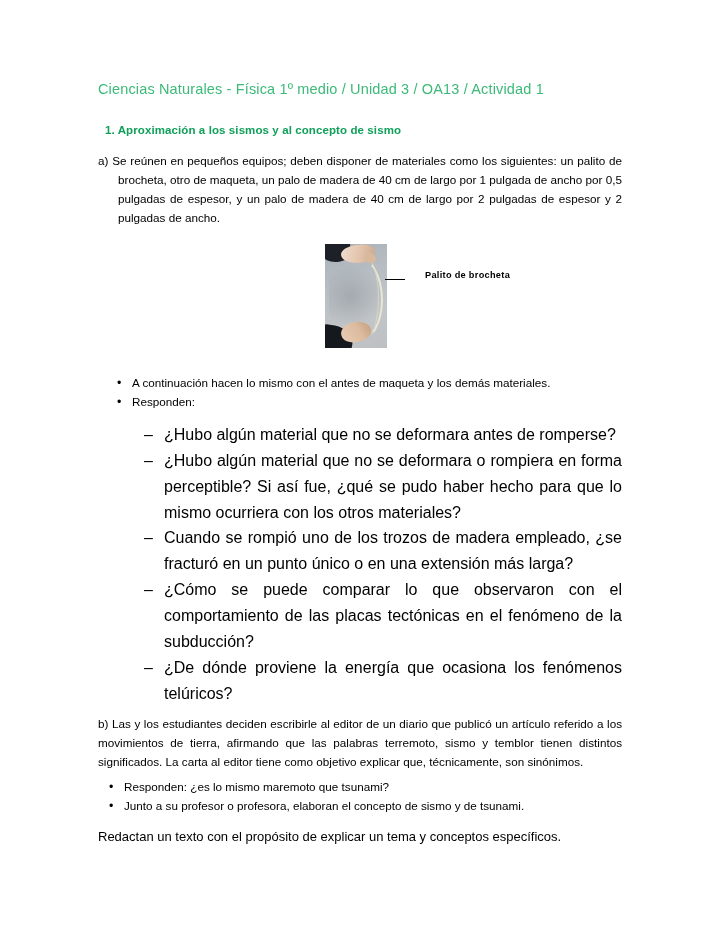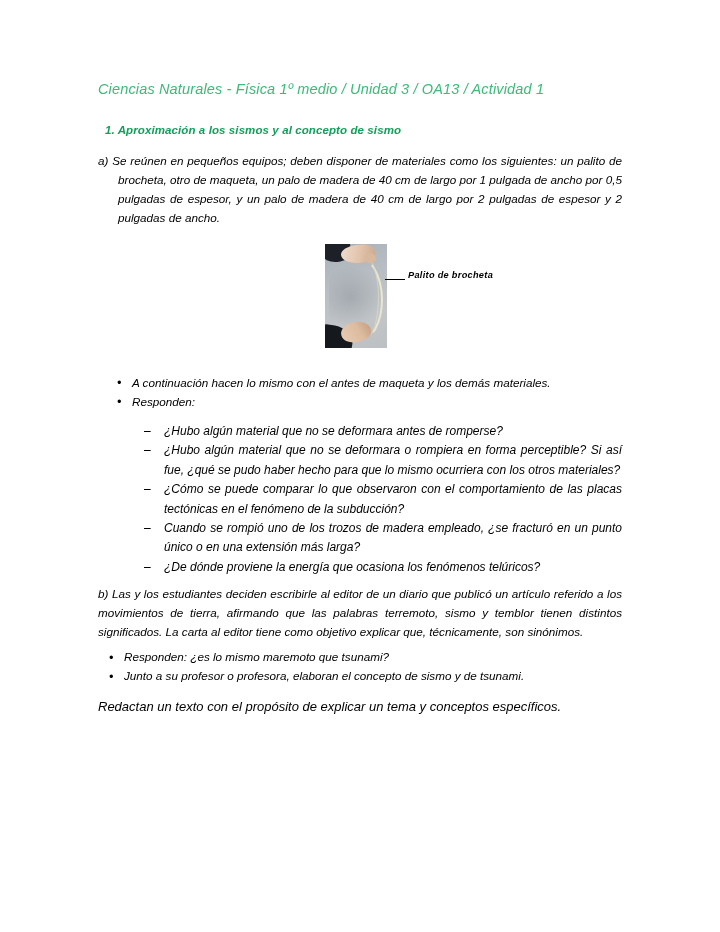--- a/index.html
+++ b/index.html
@@ -14,21 +14,20 @@
     color: #000000;
     position: relative;
     overflow: hidden;
   }
   .page {
     position: absolute;
     left: 0; top: 0;
     width: 604px;
     height: 932px;
     background: #ffffff;
-    font-style: italic;
   }
   .content {
     position: absolute;
     left: 98px;
     top: 80px;
     width: 524px;
   }
 
   
   .doc-title {
@@ -103,21 +102,21 @@
 
   
   ul.dashes {
     list-style: none;
     margin: 0 0 0 0;
     padding: 0;
   }
   ul.dashes > li {
     position: relative;
     padding-left: 66px;
-    font-size: 12px;
+    font-size: 16px;
     line-height: 1.62;
     text-align: justify;
     margin-bottom: 0px;
   }
   ul.dashes > li::before {
     content: "\2013";
     position: absolute;
     left: 46px;
     top: 0;
   }
@@ -223,21 +222,21 @@
   .leader-line {
     position: absolute;
     left: 287px;
     top: 35px;
     width: 20px;
     height: 0;
     border-top: 1.4px solid #000;
   }
   .figure-label {
     position: absolute;
-    left: 310px;
+    left: 327px;
     top: 24px;
     font-size: 9.2px;
     font-weight: bold;
     line-height: 1.55;
     letter-spacing: 0.3px;
     color: #000;
     width: 110px;
   }
 
   
@@ -286,22 +285,22 @@
     </div>
 
     <ul class="bullets tight">
       <li>A continuación hacen lo mismo con el antes de maqueta y los demás materiales.</li>
       <li>Responden:</li>
     </ul>
 
     <ul class="dashes">
       <li>¿Hubo algún material que no se deformara antes de romperse?</li>
       <li>¿Hubo algún material que no se deformara o rompiera en forma perceptible? Si así fue, ¿qué se pudo haber hecho para que lo mismo ocurriera con los otros materiales?</li>
+      <li>Cuando se rompió uno de los trozos de madera empleado, ¿se fracturó en un punto único o en una extensión más larga?</li>
       <li>¿Cómo se puede comparar lo que observaron con el comportamiento de las placas tectónicas en el fenómeno de la subducción?</li>
-      <li>Cuando se rompió uno de los trozos de madera empleado, ¿se fracturó en un punto único o en una extensión más larga?</li>
       <li>¿De dónde proviene la energía que ocasiona los fenómenos telúricos?</li>
     </ul>
 
     <div class="spacer-sm"></div>
 
     <p class="para para-b">b) Las y los estudiantes deciden escribirle al editor de un diario que publicó un artículo referido a los movimientos de tierra, afirmando que las palabras terremoto, sismo y temblor tienen distintos significados. La carta al editor tiene como objetivo explicar que, técnicamente, son sinónimos.</p>
 
     <ul class="bullets level-b tight">
       <li>Responden: ¿es lo mismo maremoto que tsunami?</li>
       <li>Junto a su profesor o profesora, elaboran el concepto de sismo y de tsunami.</li>

